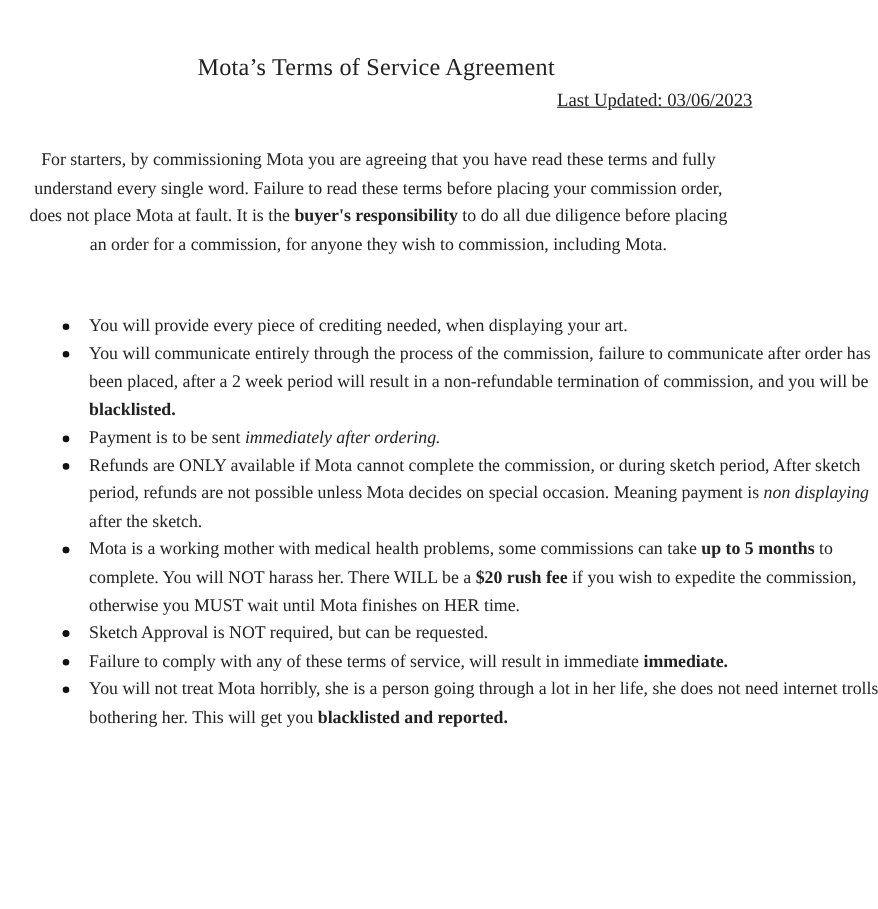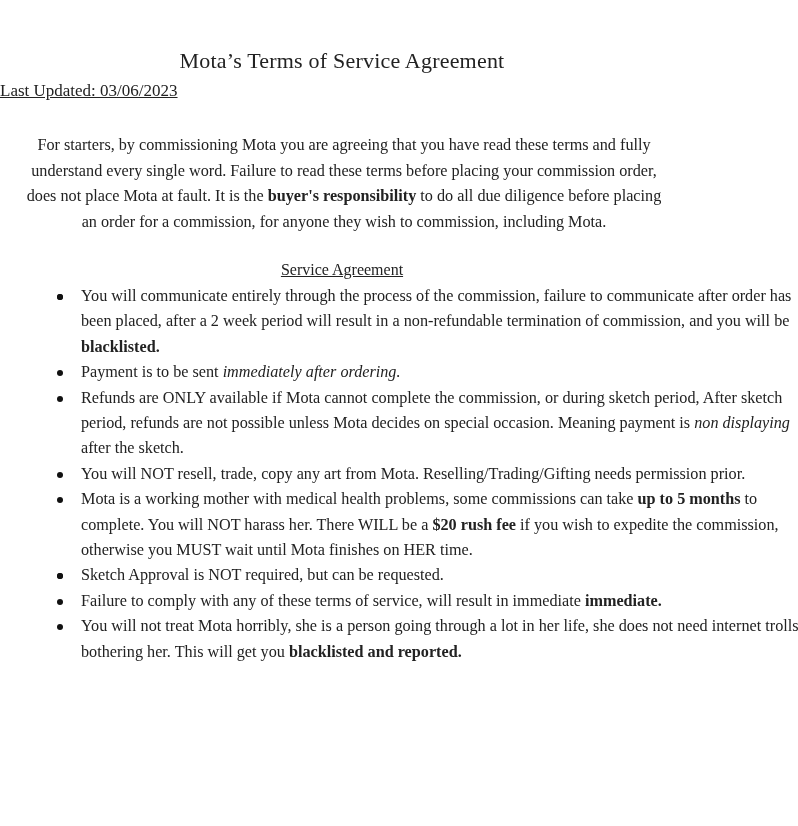--- a/index.html
+++ b/index.html
@@ -9,21 +9,21 @@
     color: #222222;
   }
   .page { position: relative; width: 684px; height: 826px; }
   .title {
     position: absolute; left: 0; right: 0; top: 48px;
     text-align: center; font-size: 22px; color: #222;
     font-family: "Liberation Serif", serif; letter-spacing: 0.2px;
   }
   .updated {
     position: absolute; left: 0; right: 0; top: 81px;
-    text-align: left; font-size: 17px; text-decoration: underline;
+    text-align: right; font-size: 17px; text-decoration: underline;
     font-family: "Liberation Serif", serif;
   }
   .intro {
     position: absolute; left: 20px; right: 16px; top: 133px;
     text-align: center; font-size: 16.2px; line-height: 25.5px;
     font-family: "Liberation Serif", serif;
   }
   .section-head {
     position: absolute; left: 0; right: 0; top: 261px;
     text-align: center; font-size: 16px; text-decoration: underline;
@@ -46,27 +46,26 @@
 <body>
 
 <div class="page">
   <div class="title">Mota’s Terms of Service Agreement</div>
   <div class="updated">Last Updated: 03/06/2023</div>
 
   <p class="intro" style="margin:0;">
     <span>For starters, by commissioning Mota you are agreeing that you have read these terms and fully understand every single word. Failure to read these terms before placing your commission order, does not place Mota at fault. It is the </span><b>buyer's responsibility</b><span> to do all due diligence before placing an order for a commission, for anyone they wish to commission, including Mota.</span>
   </p>
 
-  <div class="section-head">Service Agreement</div>
 
   <ul class="terms" id="terms-list">
-      <li><span class="bullet"></span></li>
+      <li><span class="bullet"></span><span>You will provide every piece of crediting needed, when displaying your art.</span></li>
       <li><span class="bullet"></span><span>You will communicate entirely through the process of the commission, failure to communicate after order has been placed,  after a 2 week period will result in a non-refundable termination of commission, and you will be </span><b>blacklisted.</b></li>
       <li><span class="bullet"></span><span>Payment is to be sent </span><i>immediately after ordering.</i></li>
       <li><span class="bullet"></span><span>Refunds are ONLY available if Mota cannot complete the commission, or during sketch period, After sketch period, refunds are not possible unless Mota decides on special occasion. Meaning payment is </span><i>non displaying</i><span> after the sketch.</span></li>
-      <li><span class="bullet"></span><span>You will NOT resell, trade, copy any art from Mota. Reselling/Trading/Gifting needs permission prior.</span></li>
+      <li><span class="bullet"></span></li>
       <li><span class="bullet"></span><span>Mota is a working mother with medical health problems, some commissions can take </span><b>up to 5 months</b><span> to complete. You will NOT harass her. There WILL be a </span><b>$20 rush fee</b><span> if you wish to expedite the commission, otherwise you MUST wait until Mota finishes on HER time.</span></li>
       <li><span class="bullet"></span></li>
       <li><span class="bullet"></span><span>Sketch Approval is NOT required, but can be requested.</span></li>
       <li><span class="bullet"></span><span>Failure to comply with any of these terms of service, will result in immediate </span><b>immediate.</b></li>
       <li><span class="bullet"></span><span>You will not treat Mota horribly, she is a person going through a lot in her life, she does not need internet trolls bothering her. This will get you </span><b>blacklisted and reported.</b></li>
     </ul>
 </div>
 
 </body></html>

